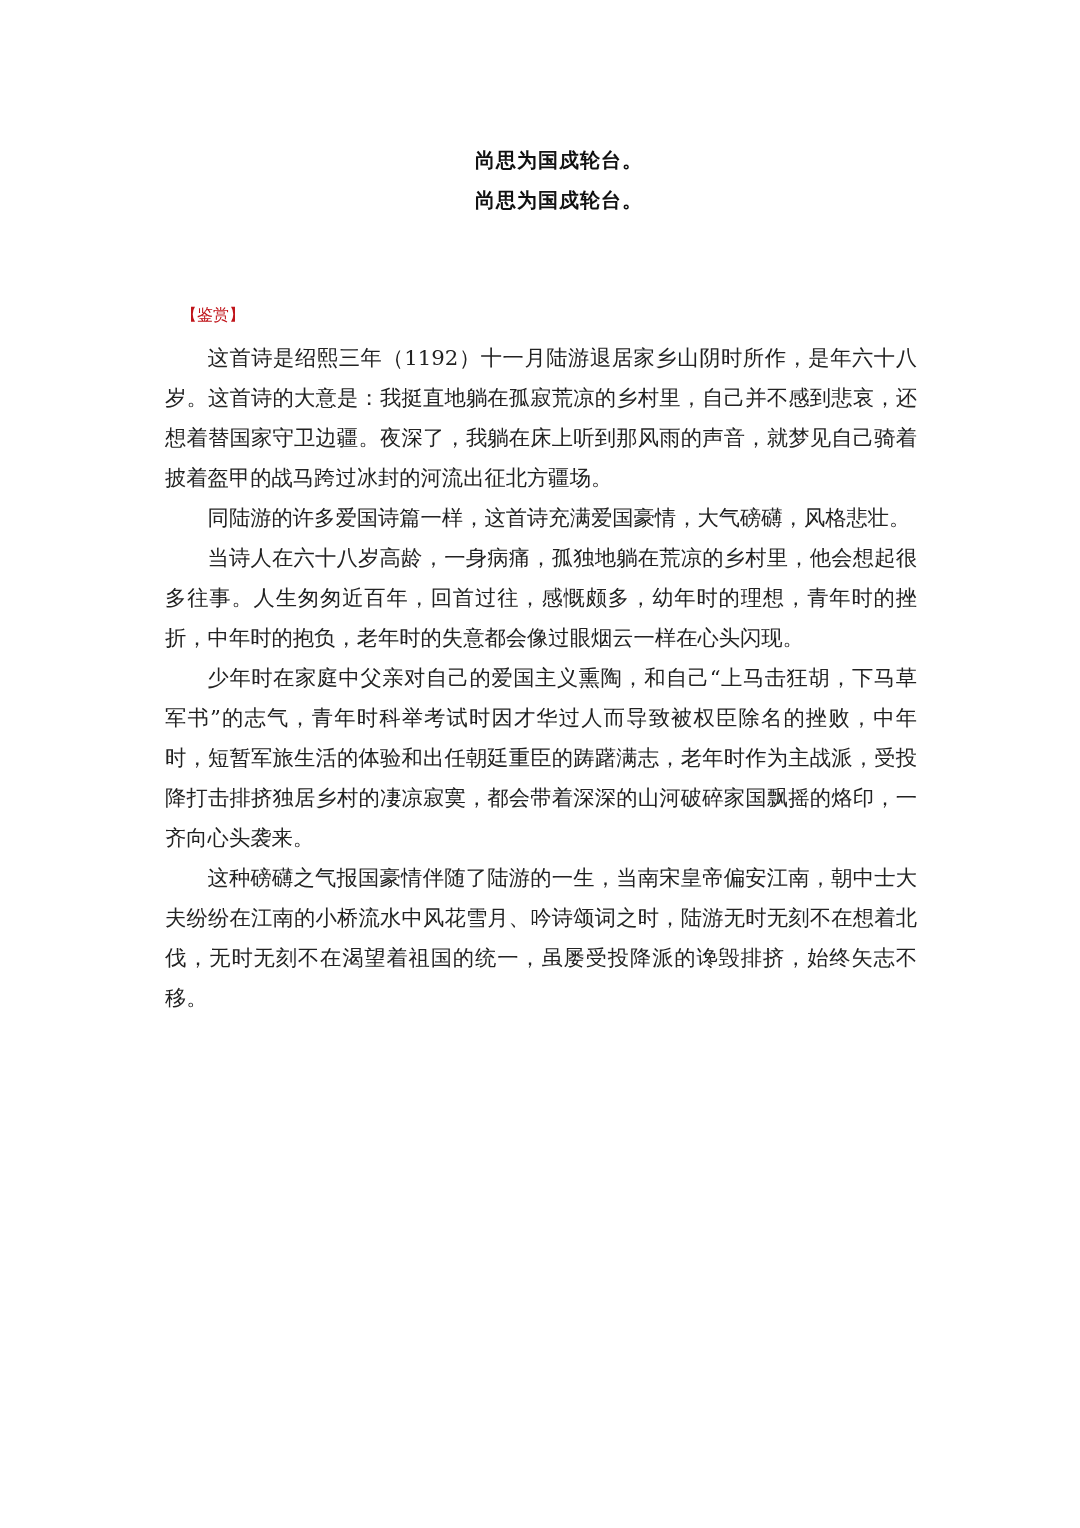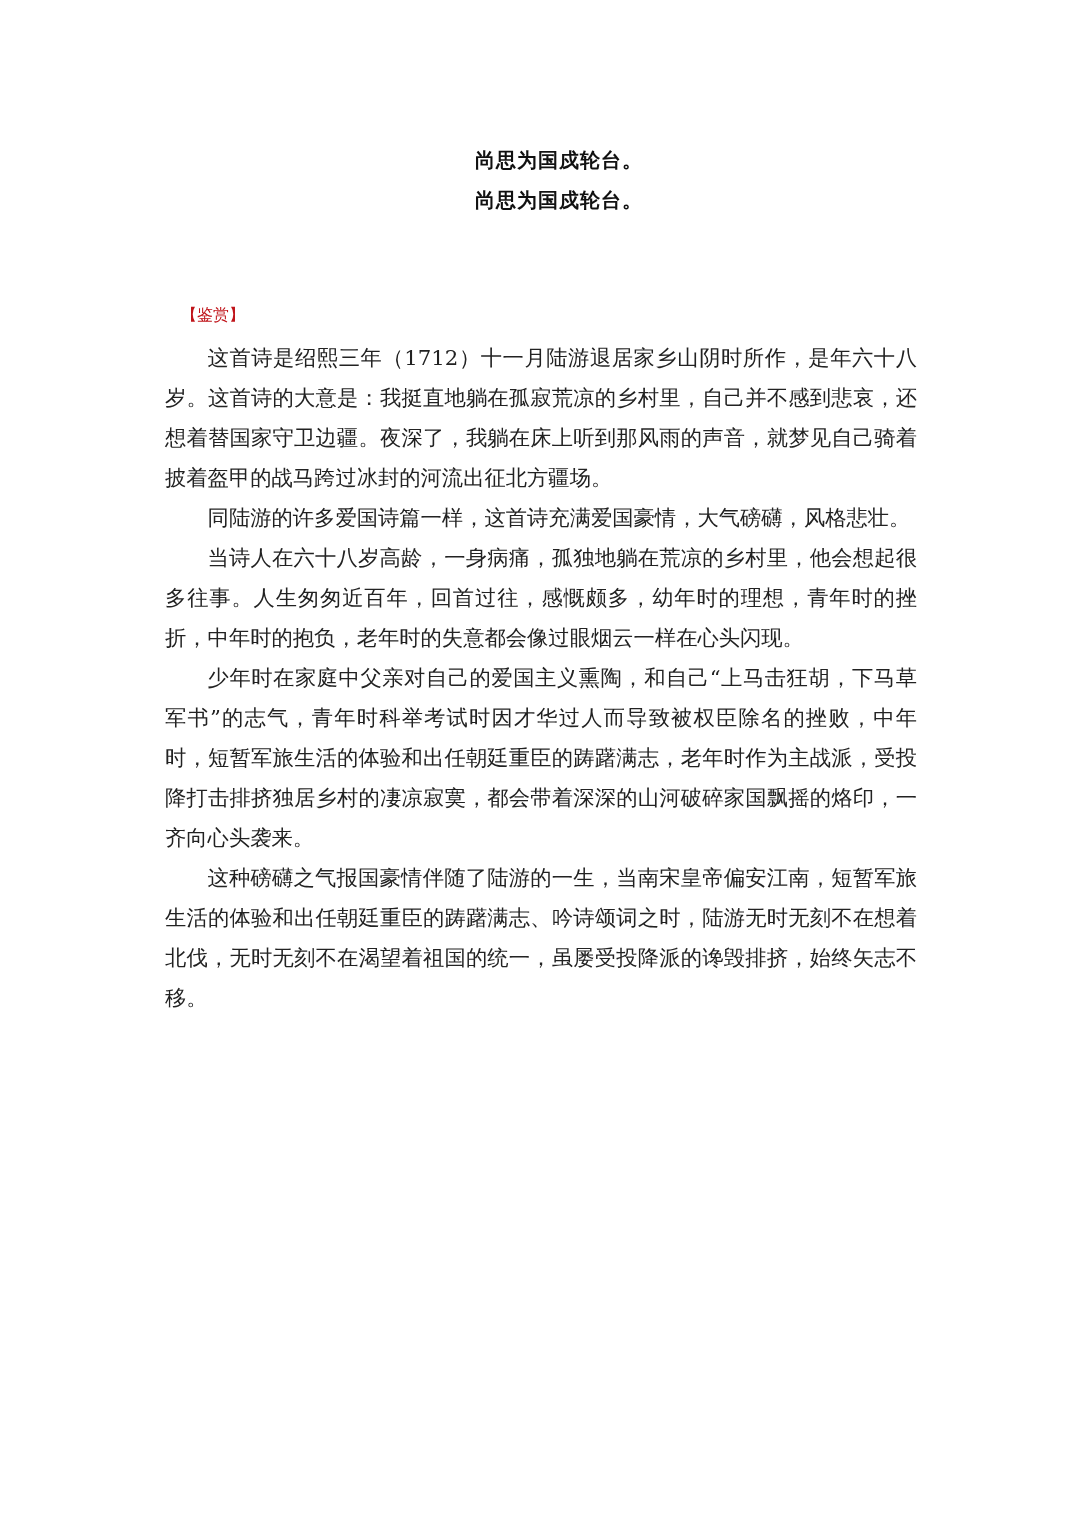--- a/index.html
+++ b/index.html
@@ -68,20 +68,20 @@
 <div class="page">
 
   <div class="poem">
     <span class="poem-line">尚思为国戍轮台。</span>
     <span class="poem-line">尚思为国戍轮台。</span>
   </div>
 
   <div class="section-heading">【鉴赏】</div>
 
   <div class="body-text">
-    <p class="para">这首诗是绍熙三年（1712）十一月陆游退居家乡山阴时所作，是年六十八岁。这首诗的大意是：我挺直地躺在孤寂荒凉的乡村里，自己并不感到悲哀，还想着替国家守卫边疆。夜深了，我躺在床上听到那风雨的声音，就梦见自己骑着披着盔甲的战马跨过冰封的河流出征北方疆场。</p>
+    <p class="para">这首诗是绍熙三年（1192）十一月陆游退居家乡山阴时所作，是年六十八岁。这首诗的大意是：我挺直地躺在孤寂荒凉的乡村里，自己并不感到悲哀，还想着替国家守卫边疆。夜深了，我躺在床上听到那风雨的声音，就梦见自己骑着披着盔甲的战马跨过冰封的河流出征北方疆场。</p>
     <p class="para">同陆游的许多爱国诗篇一样，这首诗充满爱国豪情，大气磅礴，风格悲壮。</p>
     <p class="para">当诗人在六十八岁高龄，一身病痛，孤独地躺在荒凉的乡村里，他会想起很多往事。人生匆匆近百年，回首过往，感慨颇多，幼年时的理想，青年时的挫折，中年时的抱负，老年时的失意都会像过眼烟云一样在心头闪现。</p>
     <p class="para">少年时在家庭中父亲对自己的爱国主义熏陶，和自己“上马击狂胡，下马草军书”的志气，青年时科举考试时因才华过人而导致被权臣除名的挫败，中年时，短暂军旅生活的体验和出任朝廷重臣的踌躇满志，老年时作为主战派，受投降打击排挤独居乡村的凄凉寂寞，都会带着深深的山河破碎家国飘摇的烙印，一齐向心头袭来。</p>
-    <p class="para">这种磅礴之气报国豪情伴随了陆游的一生，当南宋皇帝偏安江南，短暂军旅生活的体验和出任朝廷重臣的踌躇满志、吟诗颂词之时，陆游无时无刻不在想着北伐，无时无刻不在渴望着祖国的统一，虽屡受投降派的谗毁排挤，始终矢志不移。</p>
+    <p class="para">这种磅礴之气报国豪情伴随了陆游的一生，当南宋皇帝偏安江南，朝中士大夫纷纷在江南的小桥流水中风花雪月、吟诗颂词之时，陆游无时无刻不在想着北伐，无时无刻不在渴望着祖国的统一，虽屡受投降派的谗毁排挤，始终矢志不移。</p>
   </div>
 
 </div>
 
 </body></html>

